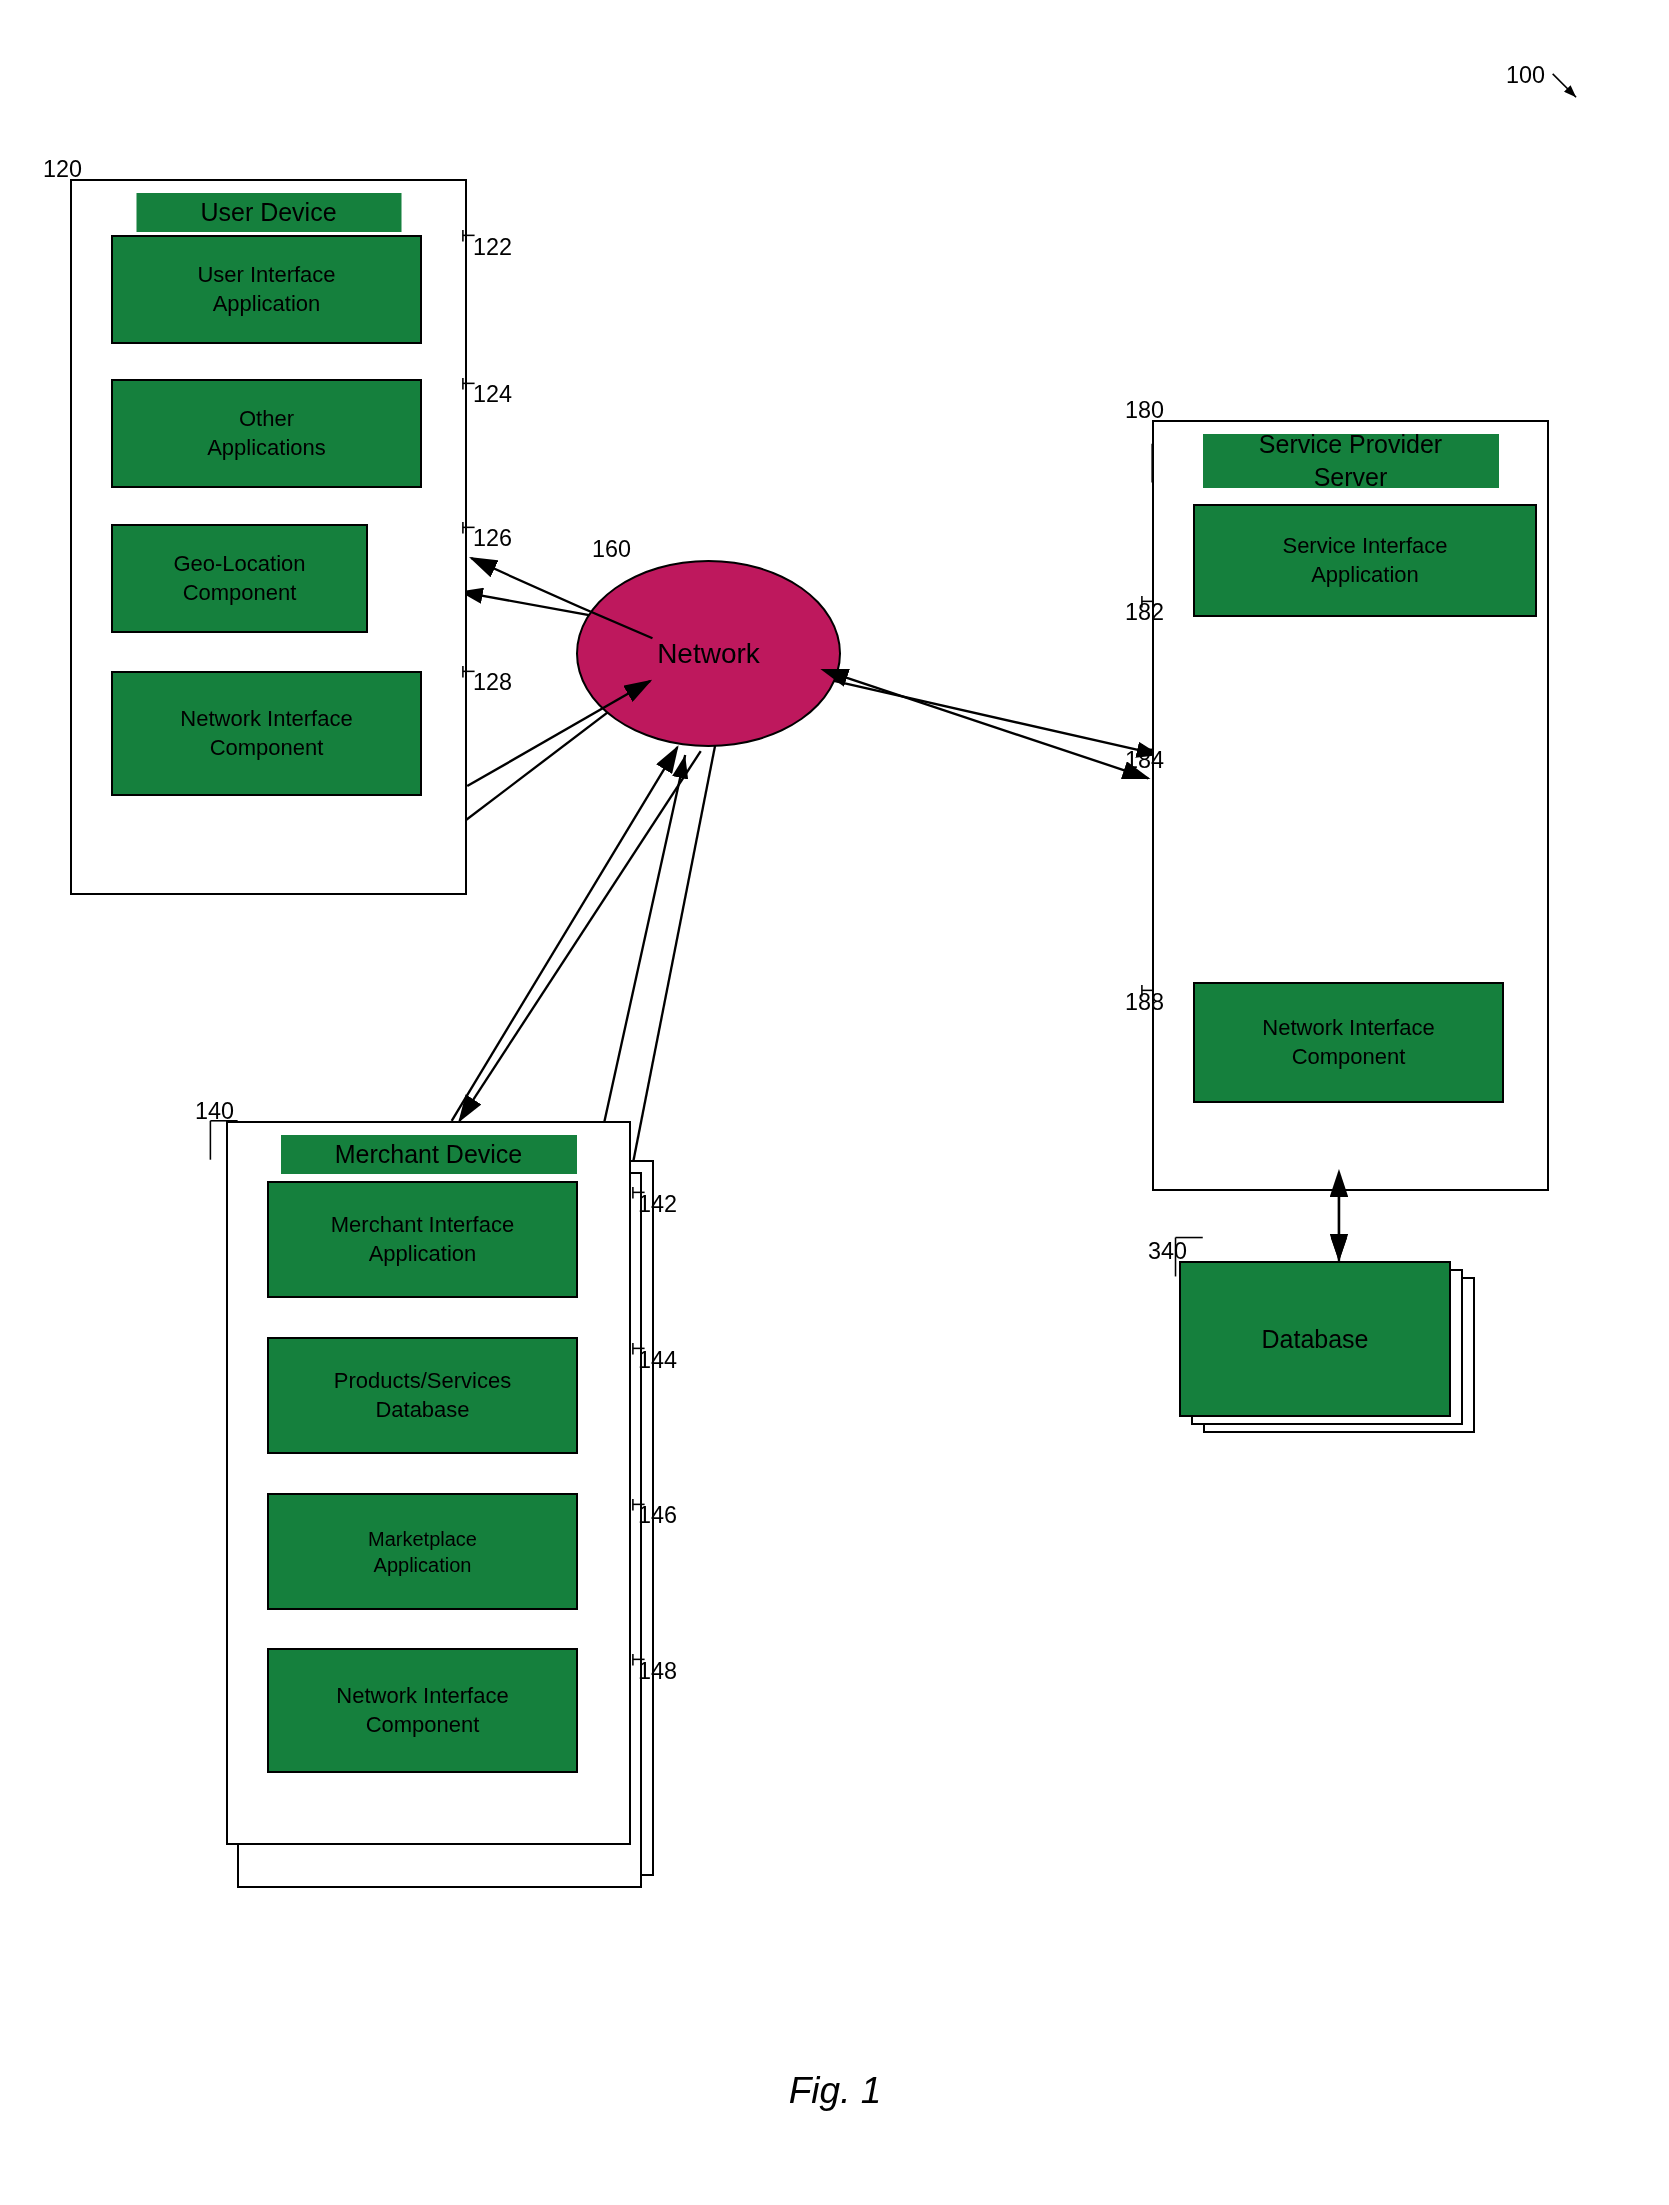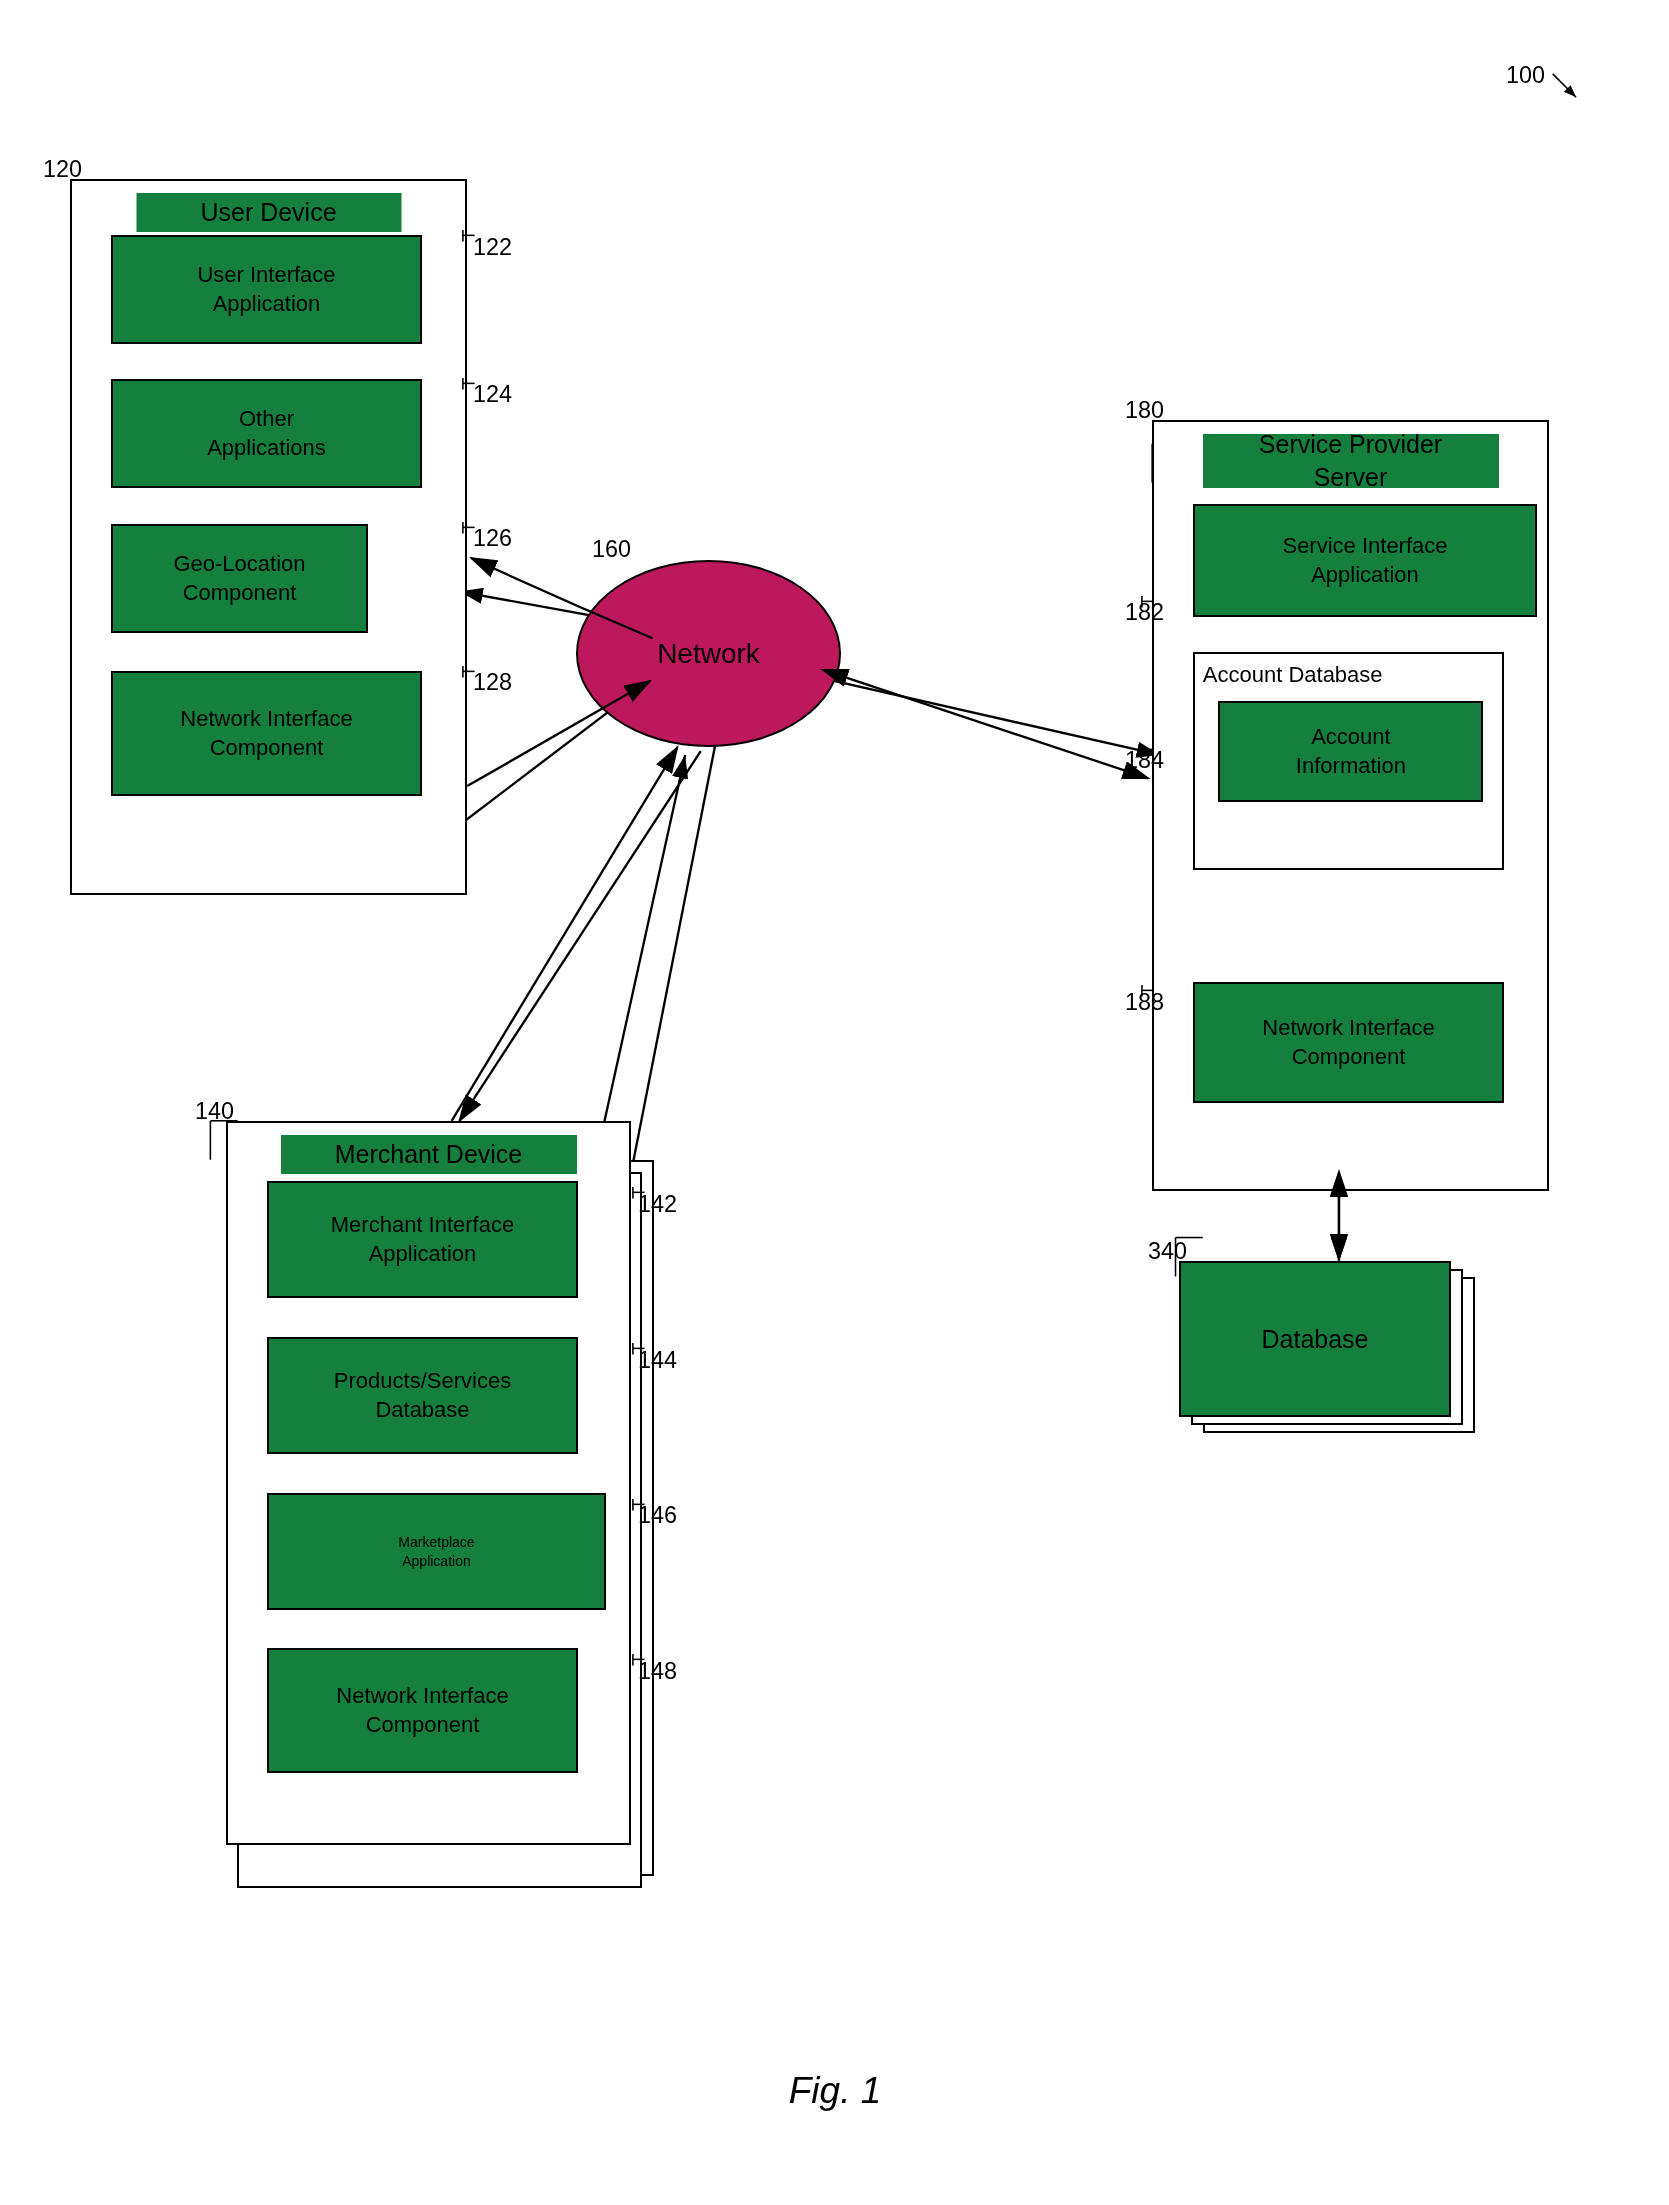--- a/index.html
+++ b/index.html
@@ -180,27 +180,20 @@
 
   <div class="ref-num" style="left:592px; top:536px;">160</div>
 
   <div class="box-outer" style="left:1152px; top:420px; width:397px; height:771px;">
     <div class="box" style="position:absolute; top:11.7px; left:50%; transform:translateX(-50%); width:296px; height:54px; border:none; font-size:25px; text-align:center;">Service Provider<br>Server</div>
 
     <div class="box" style="left:39px; top:82px; width:344px; height:113px; font-size:22px;">
       Service Interface<br>Application
     </div>
 
-    <div class="box-outer" style="left:39px; top:230px; width:311px; height:218px;">
-      <div style="position:absolute;top:7.8px;left:7.8px;font-size:22px;">Account Database</div>
-
-      <div class="box" style="left:23.4px; top:47px; width:265px; height:101px; font-size:22px;">
-        Account<br>Information
-      </div>
-    </div>
 
     <div class="box" style="left:39px; top:560px; width:311px; height:121px; font-size:22px;">
       Network Interface<br>Component
     </div>
   </div>
 
   <div class="ref-num" style="left:1125px; top:397px;">180</div>
 
   <div class="ref-num" style="left:1125px; top:599px;">182</div>
   <svg style="position:absolute;left:1138px;top:592px;width:23.4px;height:19.5px;" xmlns="http://www.w3.org/2000/svg" viewBox="0 0 30 25" width="23.4" height="19.5">
@@ -228,21 +221,21 @@
     <div class="box" style="position:absolute; top:11.7px; left:50%; transform:translateX(-50%); width:296px; height:39px; border:none; font-size:25px;">Merchant Device</div>
 
     <div class="box" style="left:39px; top:58px; width:311px; height:117px; font-size:22px;">
       Merchant Interface<br>Application
     </div>
 
     <div class="box" style="left:39px; top:214px; width:311px; height:117px; font-size:22px;">
       Products/Services<br>Database
     </div>
 
-    <div class="box" style="left:39px; top:370px; width:339px; height:117px; font-size:14px;">
+    <div class="box" style="left:39px; top:370px; width:311px; height:117px; font-size:20px;">
       Marketplace<br>Application
     </div>
 
     <div class="box" style="left:39px; top:525px; width:311px; height:125px; font-size:22px;">
       Network Interface<br>Component
     </div>
   </div>
 
   <div class="ref-num" style="left:195px; top:1098px;">140</div>
 

